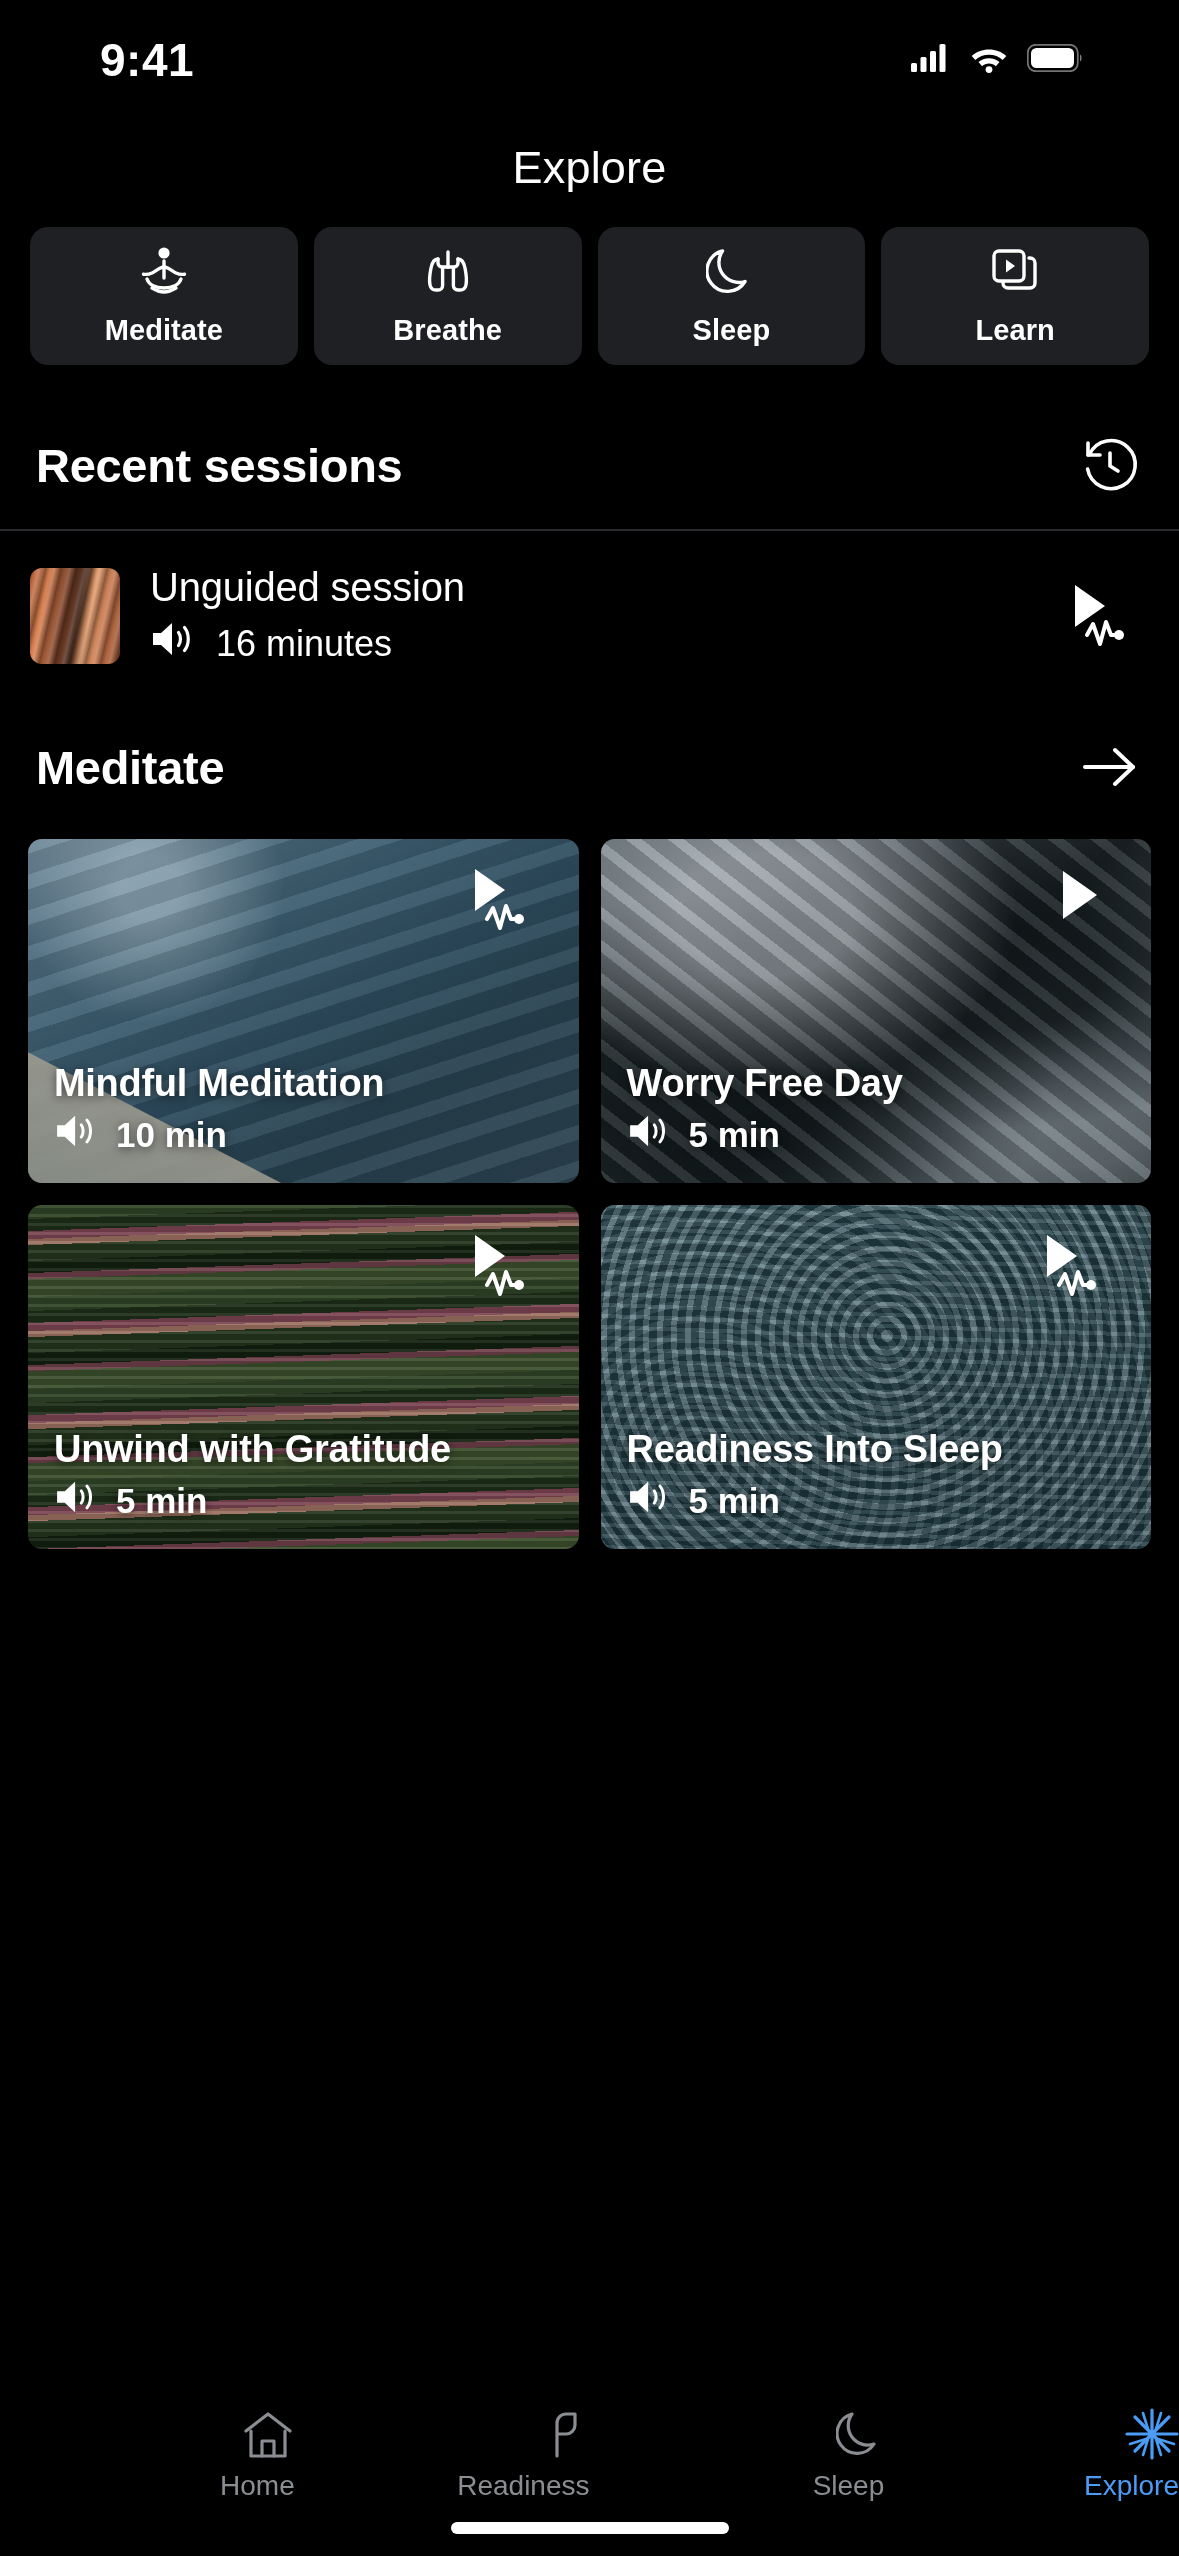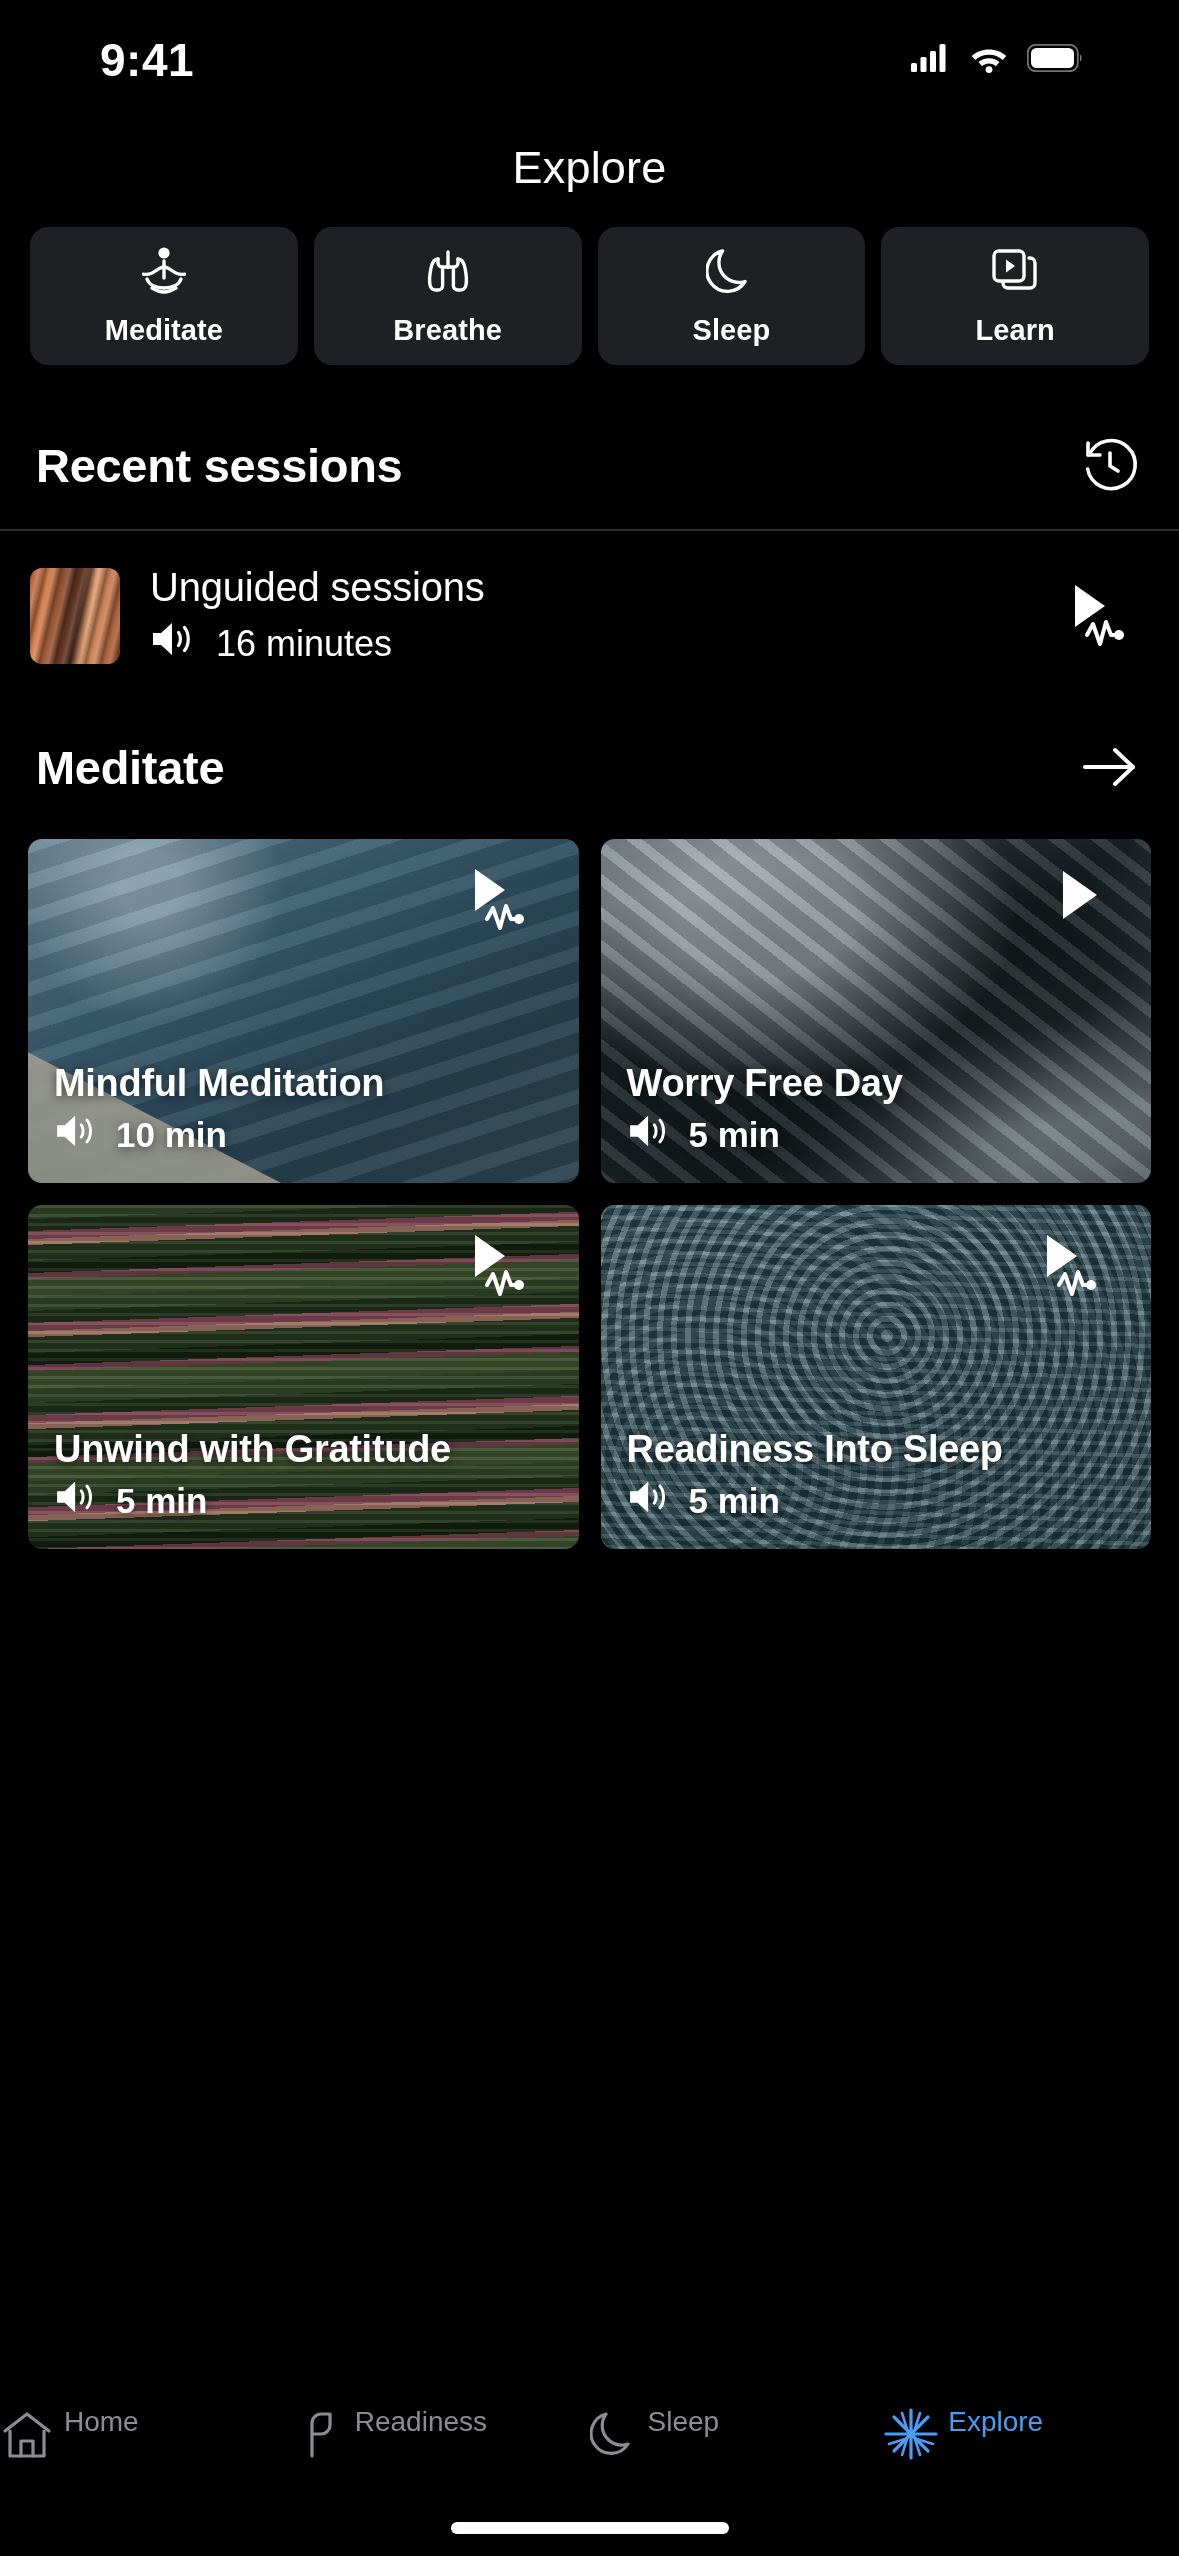--- a/index.html
+++ b/index.html
@@ -89,21 +89,21 @@
       repeating-radial-gradient(circle at 52% 38%, rgba(215,228,232,.22) 0 6px, rgba(22,46,52,.42) 6px 14px),
       repeating-radial-gradient(circle at 18% 76%, rgba(200,218,224,.16) 0 7px, rgba(18,40,46,.38) 7px 16px),
       linear-gradient(160deg,#3f6069 0%,#2d4c55 40%,#24434b 70%,#1d3a42 100%);
   }
   .art-dissolve:after { content:""; position:absolute; inset:0;
     background:repeating-linear-gradient(2deg, rgba(255,255,255,.09) 0 4px, rgba(0,0,0,.13) 4px 11px);}
 
   
   .bottomnav { position:absolute; left:0; right:0; bottom:0; height:168px;
                display:flex; align-items:flex-start; padding-top:18px; }
-  .nav-item { flex:1; display:flex; flex-direction:row; align-items:flex-start; gap:10px; }
+  .nav-item { flex:1; display:flex; flex-direction:column; align-items:flex-end; gap:10px; }
   .nav-label { font-size:28px; font-weight:400; color:#8a8d91; }
   .nav-item.active .nav-label { color:#4b9cf5; font-weight:500; }
   .home-indicator { position:absolute; left:50%; transform:translateX(-50%); bottom:22px;
                     width:278px; height:12px; border-radius:6px; background:#fff; }
   .nav-icon { height:54px; display:flex; align-items:flex-end; justify-content:center; }
 </style>
 </head>
 <body>
 
 <div class="statusbar">
@@ -197,21 +197,21 @@
       <path d="M9.4 19.6A24 24 0 1 1 7.6 34"></path>
       <path d="M30 18v13l8 5"></path>
     </svg>
   </div>
 </div>
 <div class="divider"></div>
 
 <div class="session-row">
   <div class="session-thumb"></div>
   <div class="session-info">
-    <div class="session-title">Unguided sessions</div>
+    <div class="session-title">Unguided session</div>
     <div class="session-meta">
       <span>
         <svg width="48" height="38" viewBox="0 0 48 38">
             <path d="M3 13h8L22 3v32L11 25H3z" fill="#fff"></path>
             <path d="M28.5 12.5c2.6 3.2 2.6 9.8 0 13" fill="none" stroke="#fff" stroke-width="3.2" stroke-linecap="round"></path>
             <path d="M34.5 7.5c5 6 5 17 0 23" fill="none" stroke="#fff" stroke-width="3.2" stroke-linecap="round"></path>
           </svg>
       </span>
       <span>16 minutes</span>
     </div>

